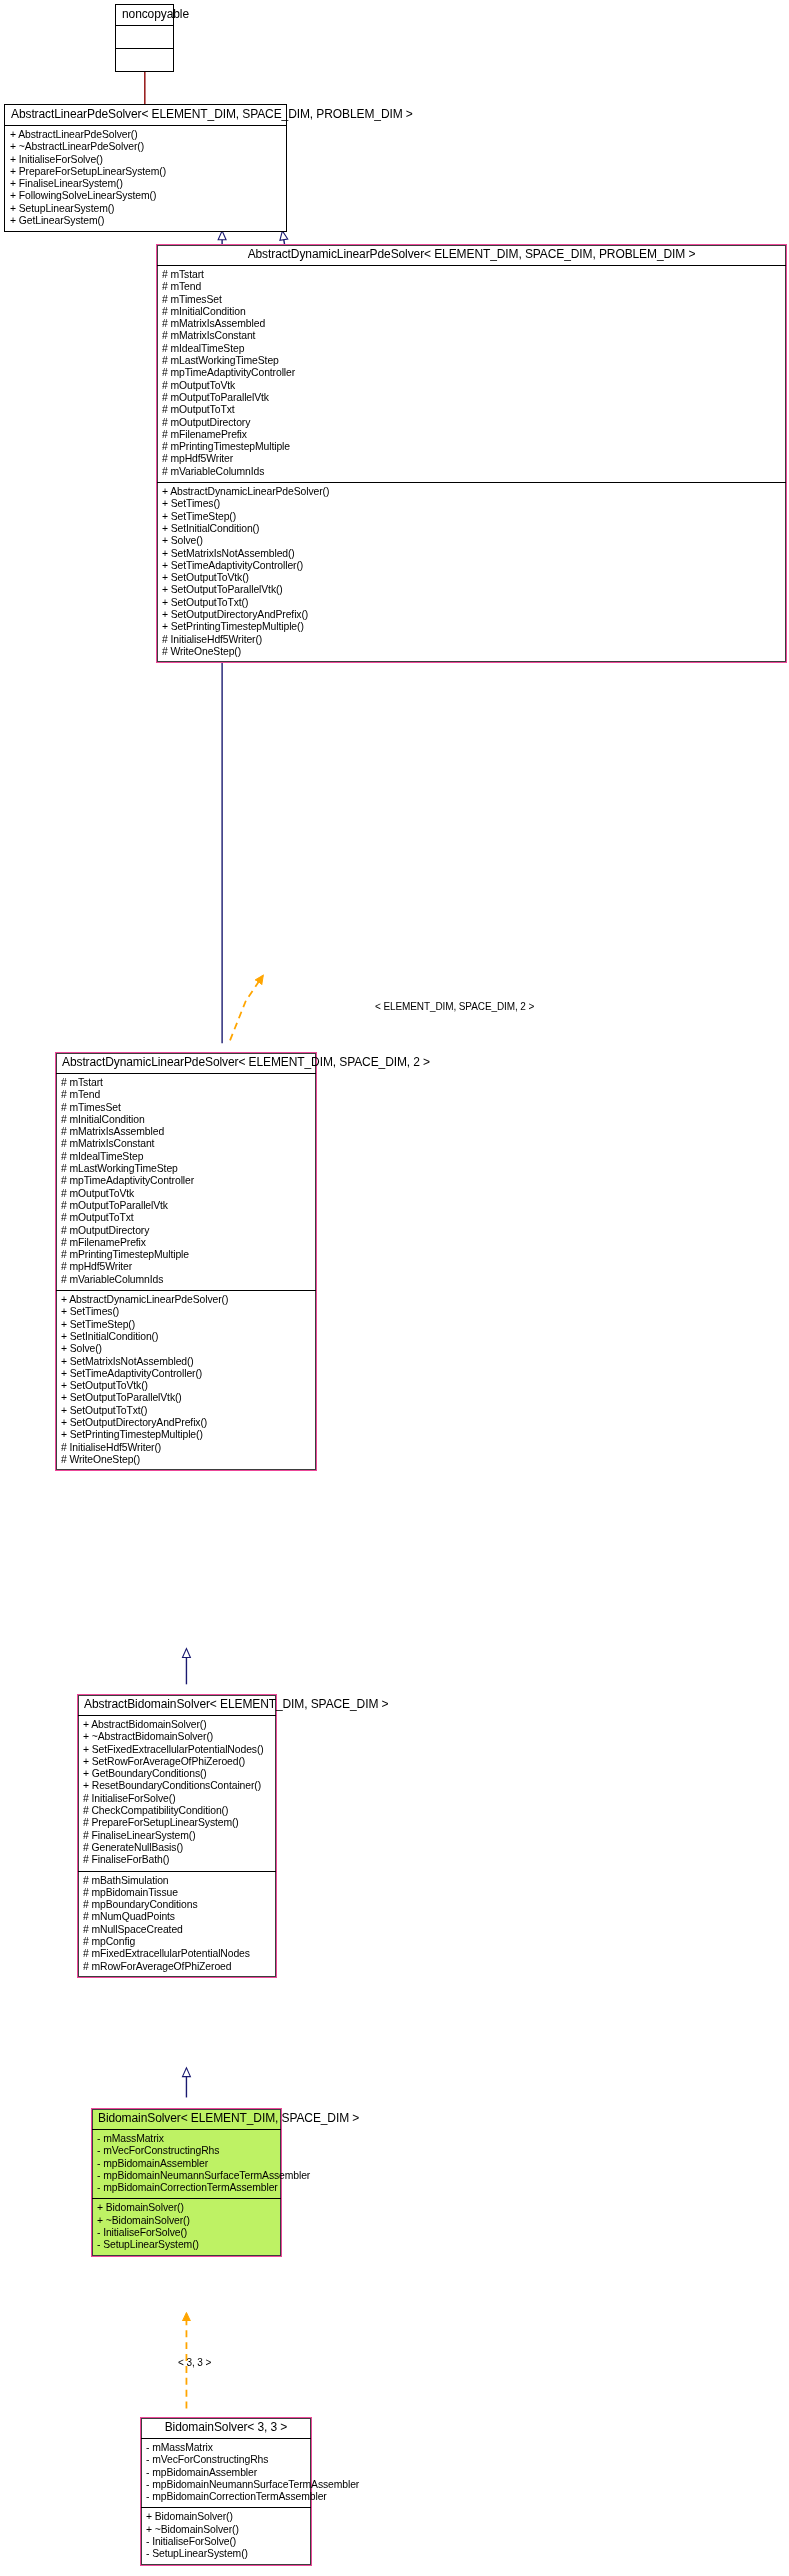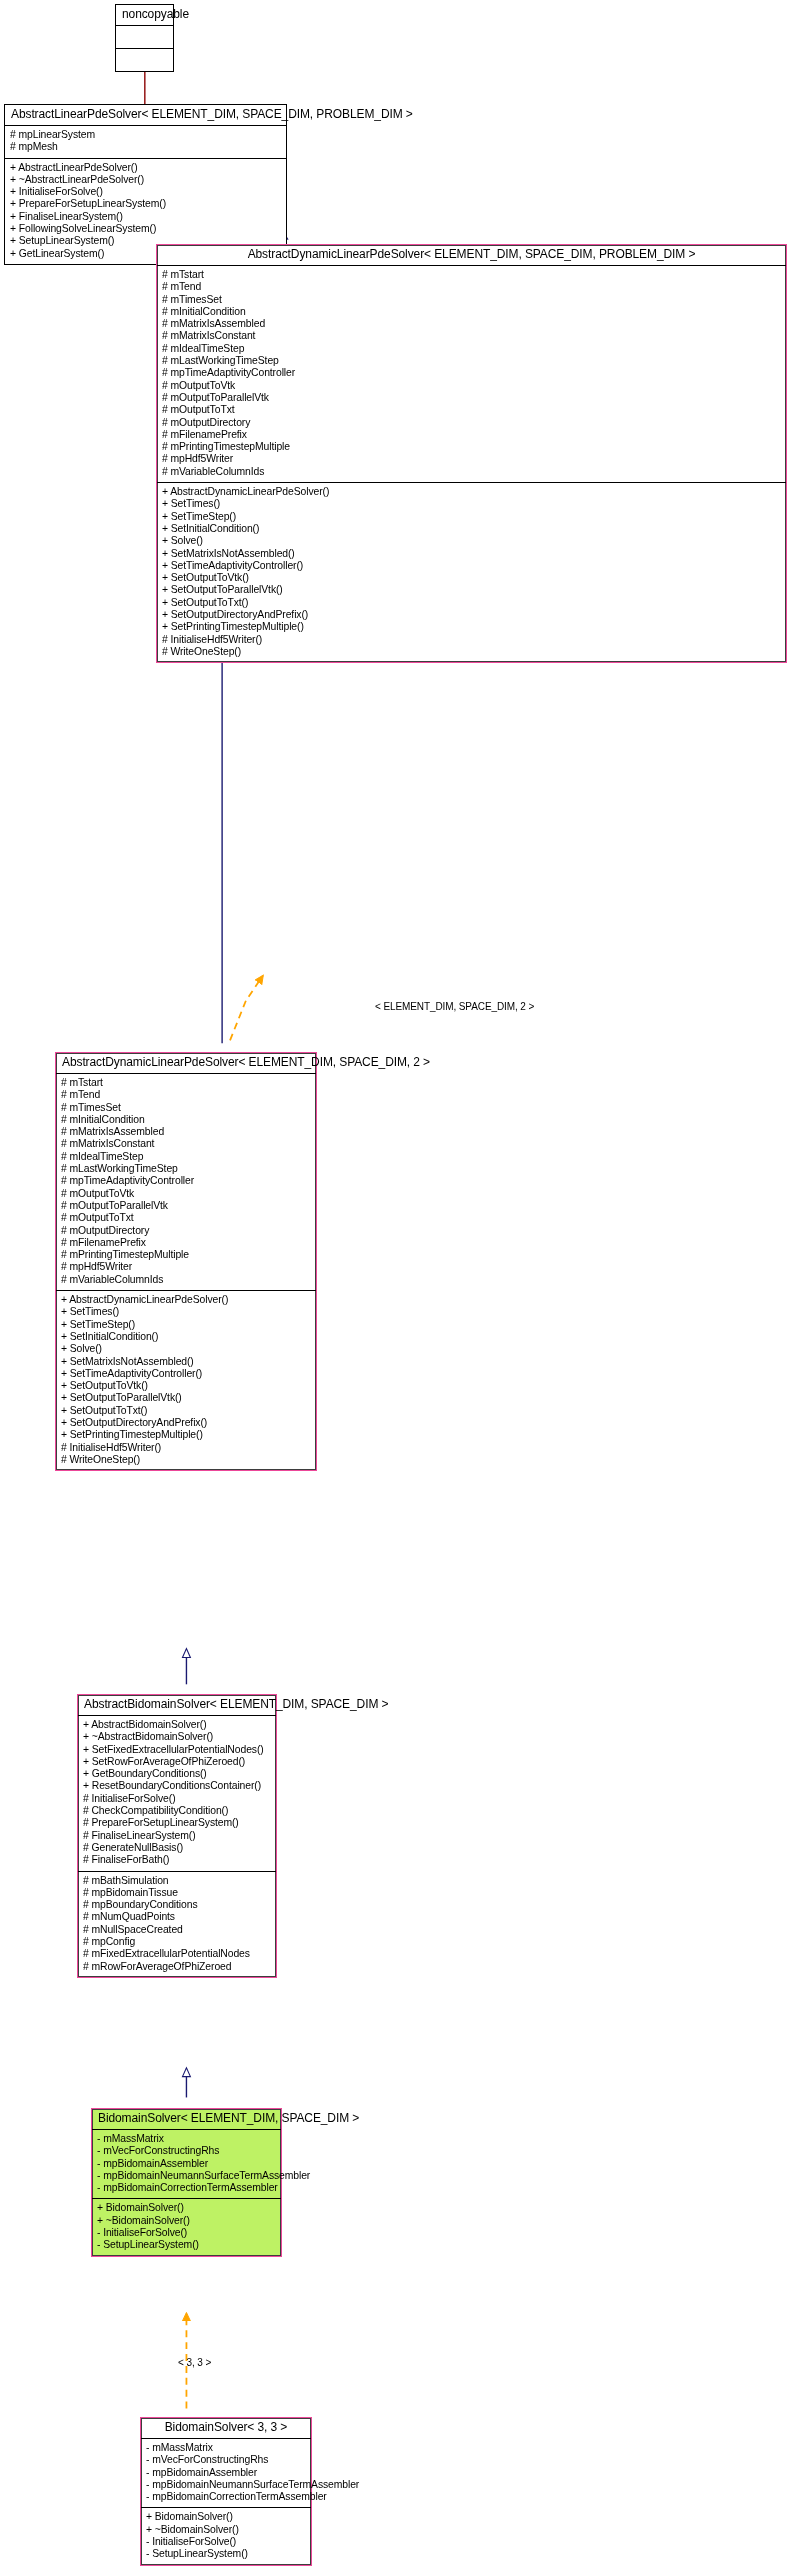--- a/index.html
+++ b/index.html
@@ -105,24 +105,20 @@
   </svg>
 
   <div class="node" style="left:115px; top:4px; width:59px;">
     <div class="node-title">noncopyable</div>
     <div class="node-sec empty"></div>
     <div class="node-sec empty"></div>
   </div>
 
   <div class="node" style="left:4px; top:84px; width:283px;margin-top:20px;">
     <div class="node-title">AbstractLinearPdeSolver&lt; ELEMENT_DIM, SPACE_DIM, PROBLEM_DIM &gt;</div>
-    <div class="node-sec">
-      <div class="node-row"># mpLinearSystem</div>
-      <div class="node-row"># mpMesh</div>
-    </div>
     <div class="node-sec">
       <div class="node-row">+ AbstractLinearPdeSolver()</div>
       <div class="node-row">+ ~AbstractLinearPdeSolver()</div>
       <div class="node-row">+ InitialiseForSolve()</div>
       <div class="node-row">+ PrepareForSetupLinearSystem()</div>
       <div class="node-row">+ FinaliseLinearSystem()</div>
       <div class="node-row">+ FollowingSolveLinearSystem()</div>
       <div class="node-row">+ SetupLinearSystem()</div>
       <div class="node-row">+ GetLinearSystem()</div>
     </div>

